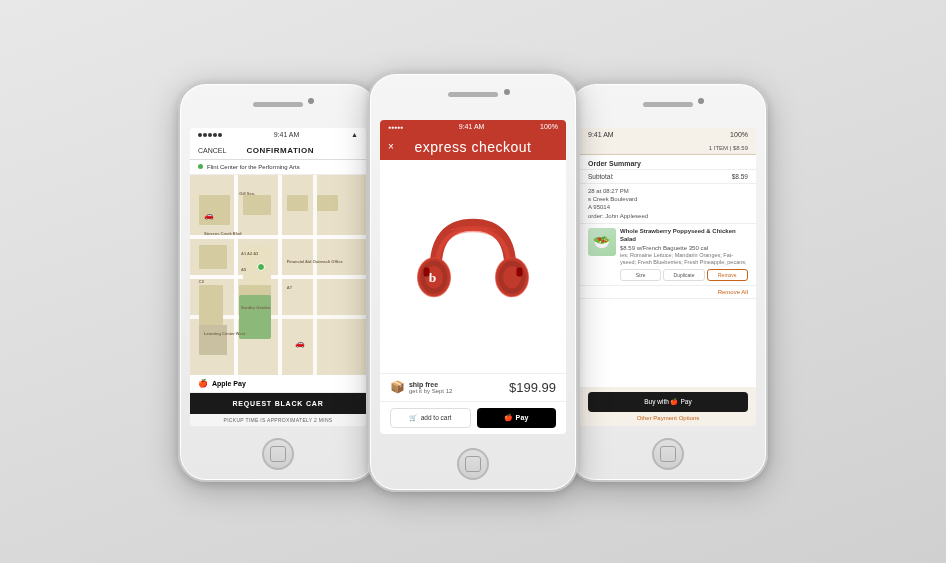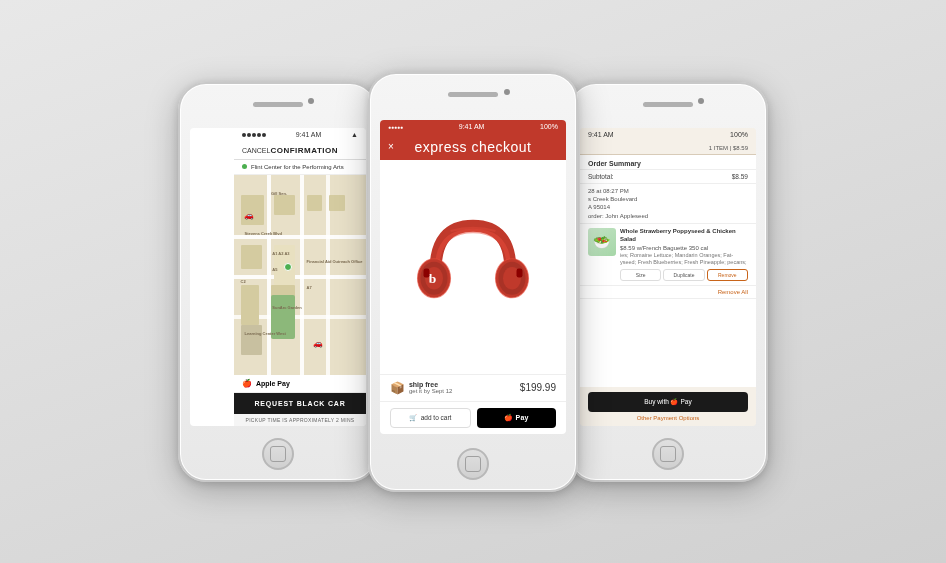--- a/index.html
+++ b/index.html
@@ -109,21 +109,20 @@
       height: 14px;
       border-radius: 3px;
       border: 1.5px solid #a0a0a0;
     }
 
     
     .uber-screen {
       display: flex;
       flex-direction: column;
       height: 100%;
-      margin-left: 44px;
     }
 
     .uber-status-bar {
       background: #fff;
       padding: 2px 8px;
       display: flex;
       justify-content: space-between;
       align-items: center;
       font-size: 7px;
       color: #333;
@@ -354,21 +353,21 @@
       font-weight: 600;
       color: #333;
     }
 
     .ship-date {
       font-size: 6px;
       color: #666;
     }
 
     .ship-price {
-      font-size: 10px;
+      font-size: 13px;
       font-weight: 500;
       color: #333;
     }
 
     .checkout-actions {
       display: flex;
       padding: 6px 10px;
       gap: 6px;
     }
 

